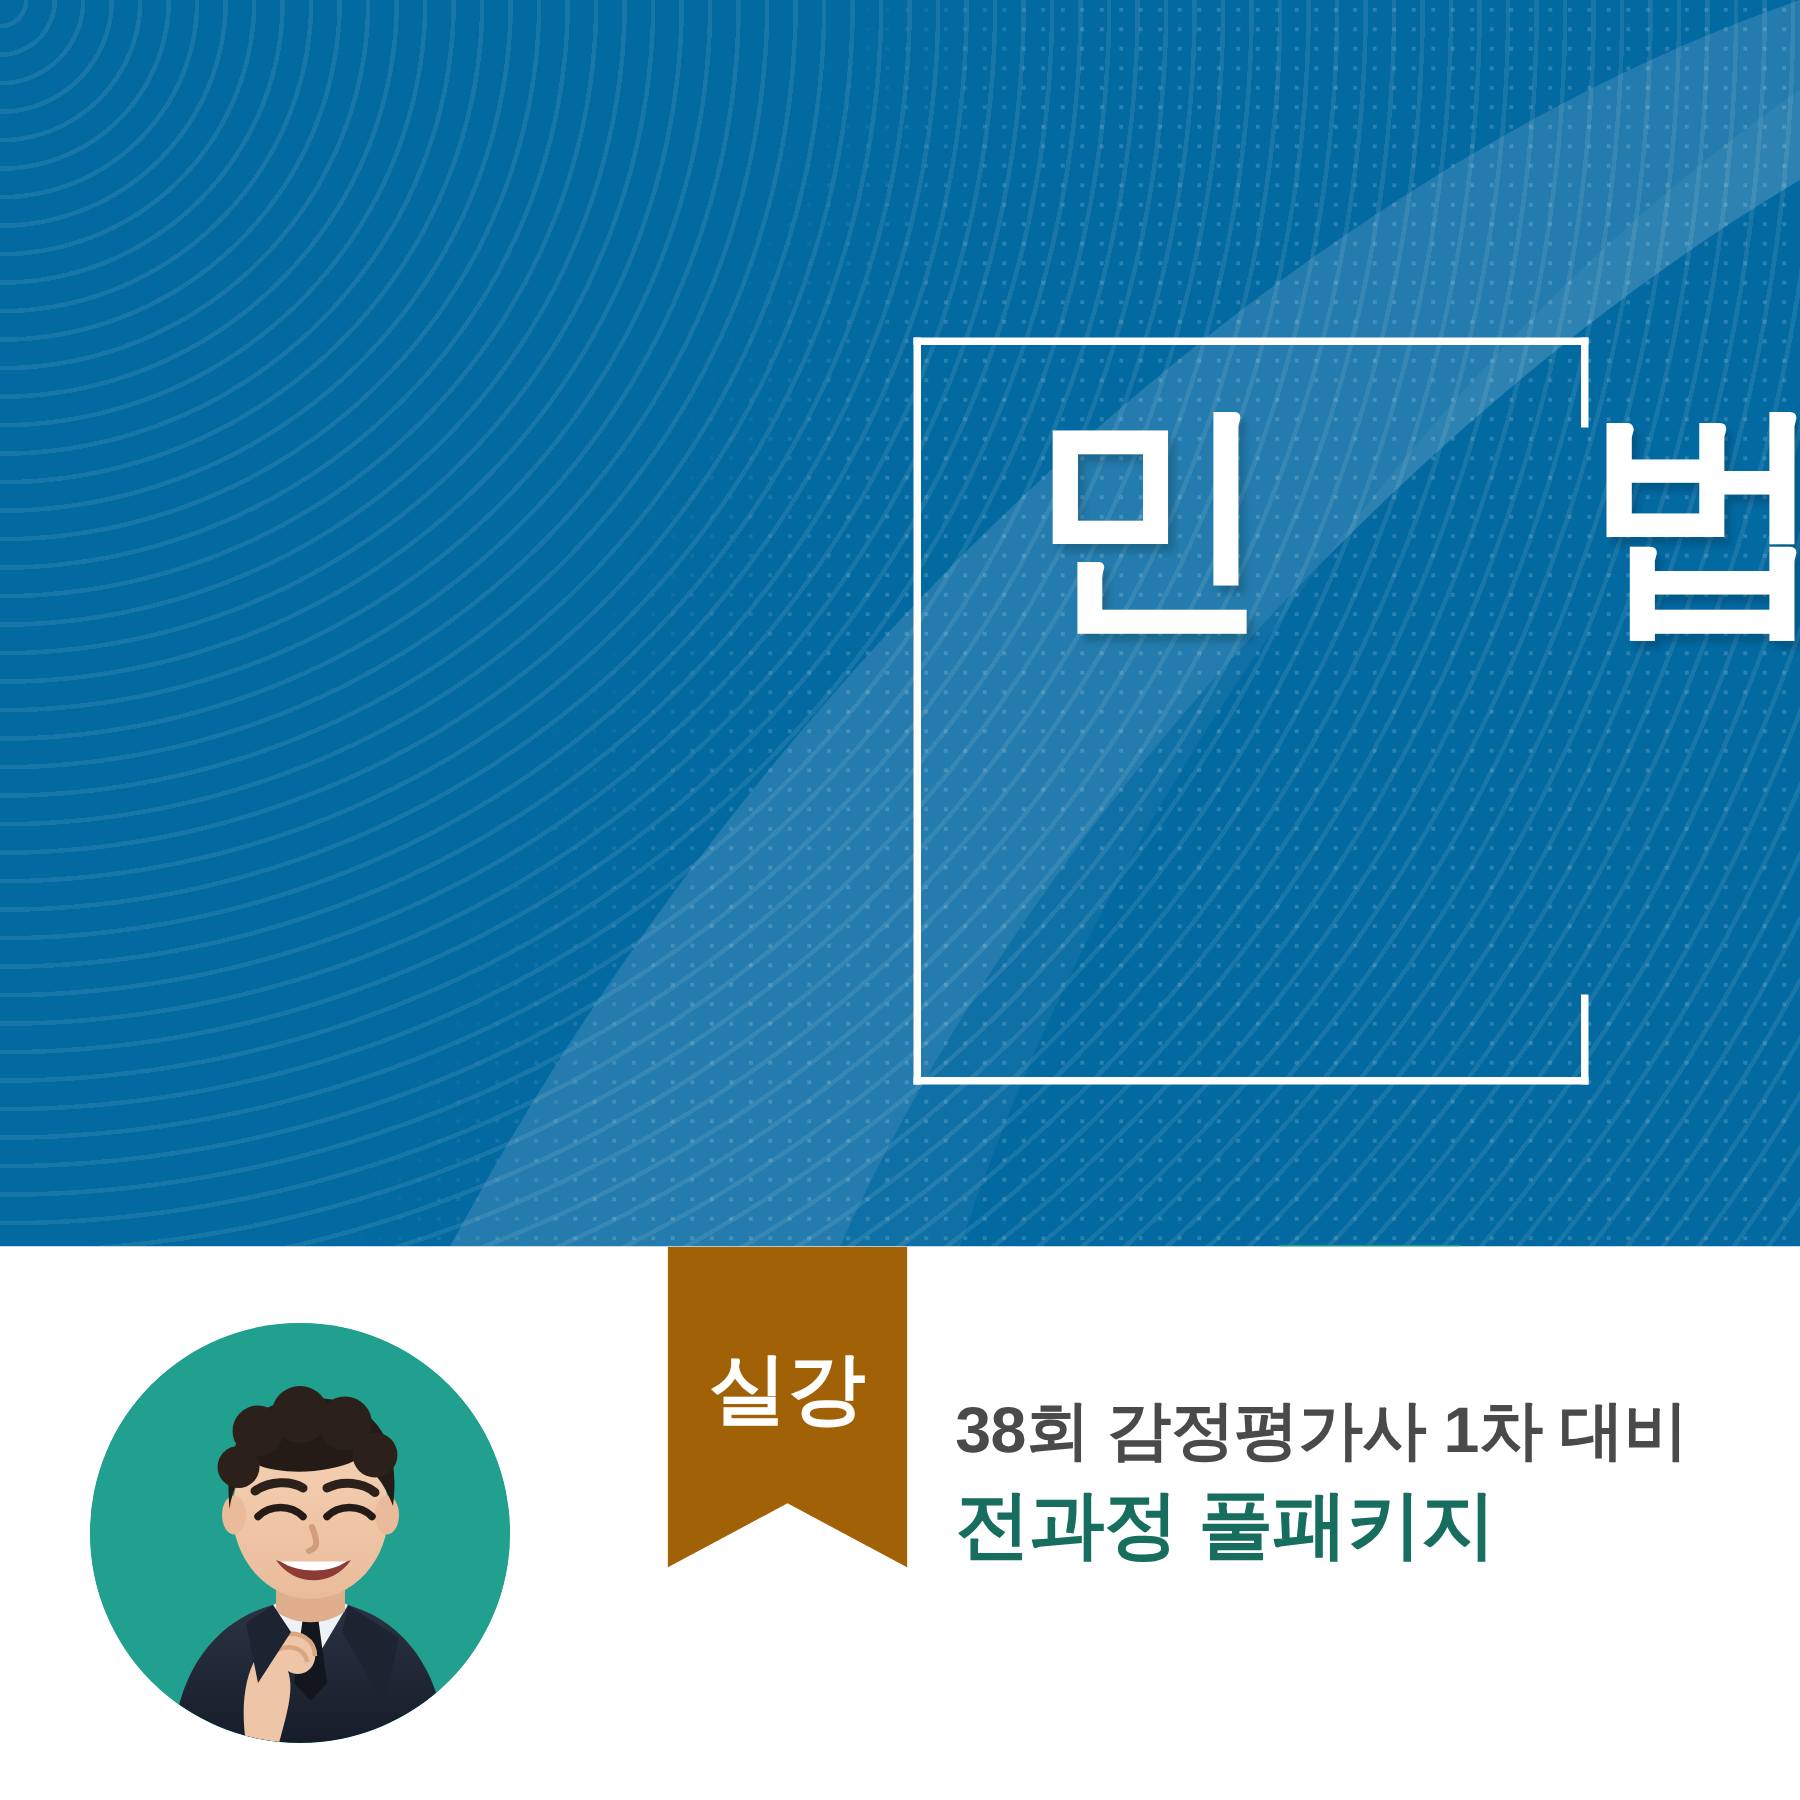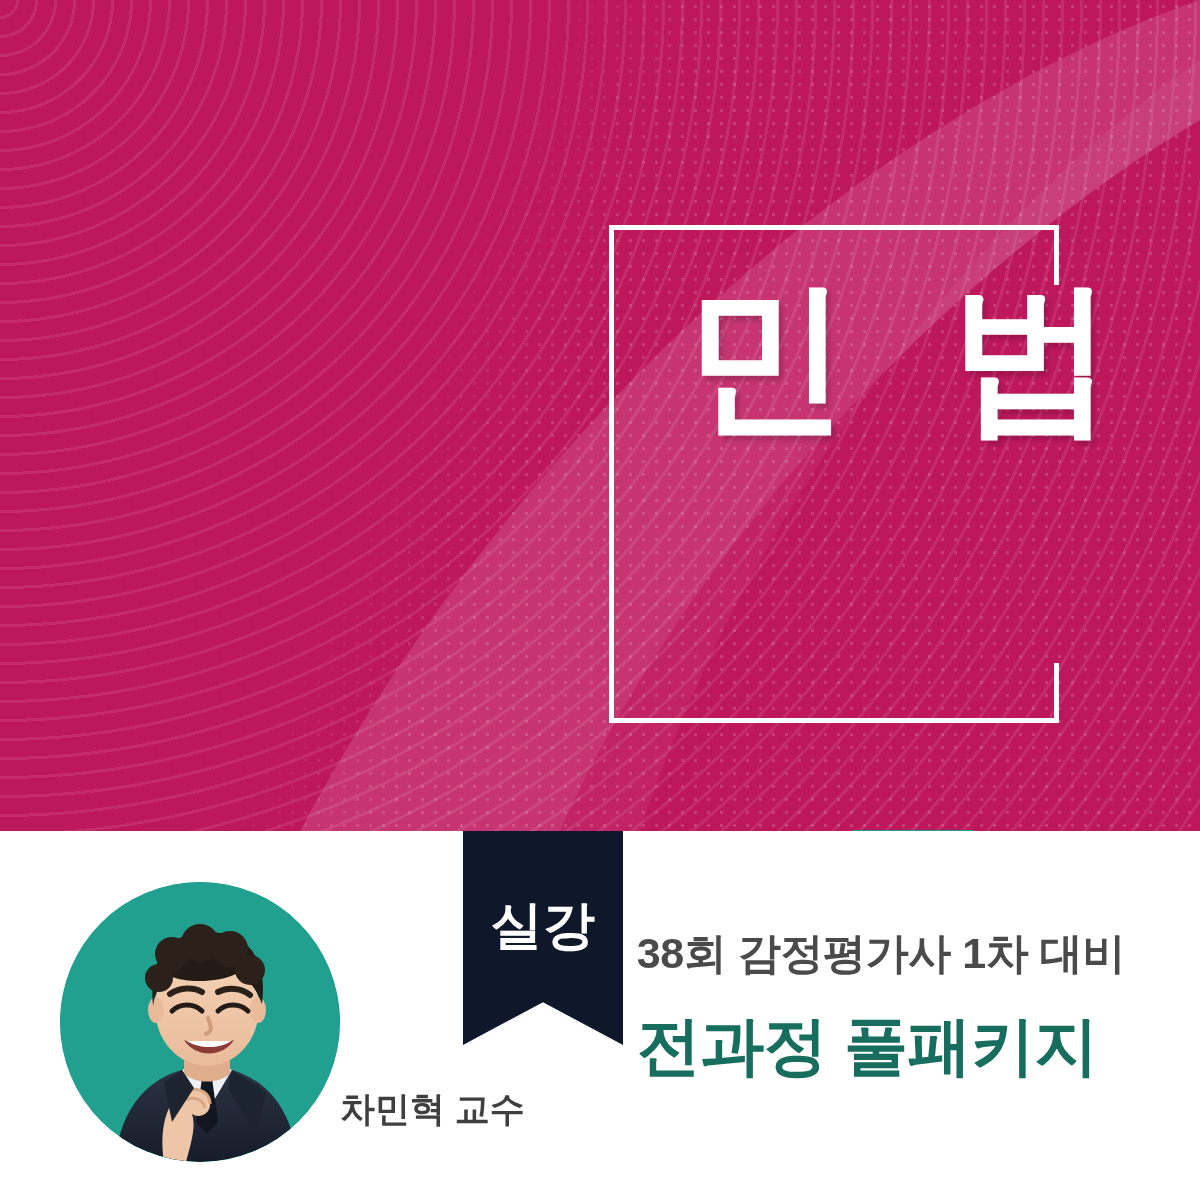--- a/index.html
+++ b/index.html
@@ -20,22 +20,23 @@
     background: #ffffff;
   }
 
   
   .hero {
     position: absolute;
     left: 0;
     top: 0;
     width: 1200px;
     height: 831px;
-    background: #be185d;
+    background: #0369a1;
     overflow: hidden;
+    font-family: Liberation Mono, monospace;
   }
 
   
   .arcs {
     position: absolute;
     left: -560px;
     top: -560px;
     width: 2400px;
     height: 2400px;
     background:
@@ -162,25 +163,25 @@
     top: 255px;
     font-size: 35px;
     font-weight: 700;
     color: #3f3f3f;
     white-space: nowrap;
   }
 
   
   .ribbon {
     position: absolute;
-    left: 463px;
+    left: 445px;
     top: 0px;
     width: 160px;
     height: 214px;
-    background: #0f172a;
+    background: #a16207;
     -webkit-clip-path: polygon(0 0, 100% 0, 100% 100%, 50% 80%, 0 100%);
             clip-path: polygon(0 0, 100% 0, 100% 100%, 50% 80%, 0 100%);
     filter: drop-shadow(2px 3px 3px rgba(0,0,0,0.13));
   }
   .ribbon-label {
     position: absolute;
     left: 0;
     top: 60px;
     width: 160px;
     text-align: center;
@@ -197,22 +198,21 @@
     top: 94px;
   }
   .copy-line1 {
     font-size: 43px;
     font-weight: 700;
     color: #4a4a4a;
     letter-spacing: -0.01em;
     white-space: nowrap;
   }
   .copy-line2 {
-    margin-top: 20px;
-    font-size: 64px;
+    font-size: 50px;
     font-weight: 700;
     color: #176e5f;
     letter-spacing: -0.01em;
     white-space: nowrap;
   }
 </style>
 </head>
 <body>
 
 <div id="poster">
@@ -298,21 +298,20 @@
             <path d="M 128 208 C 140 205 150 211 150 222" stroke="#d9a684" stroke-width="3" fill="none"></path>
             <path d="M 125 218 C 134 214 143 217 145 226" stroke="#d9a684" stroke-width="3" fill="none"></path>
 
             <path d="M 172 188 L 206 210 L 196 254 L 168 206 Z" fill="#1d2431"></path>
             <path d="M 122 188 L 104 200 L 112 240 L 134 206 Z" fill="#1d2431"></path>
           </g>
         </svg>
       </div>
     </div>
 
-    <div class="prof-name">차민혁 교수</div>
 
     <div class="ribbon">
       <div class="ribbon-label">실강</div>
     </div>
 
     <div class="copy">
       <div class="copy-line1">38회 감정평가사 1차 대비</div>
       <div class="copy-line2">전과정 풀패키지</div>
     </div>
 

